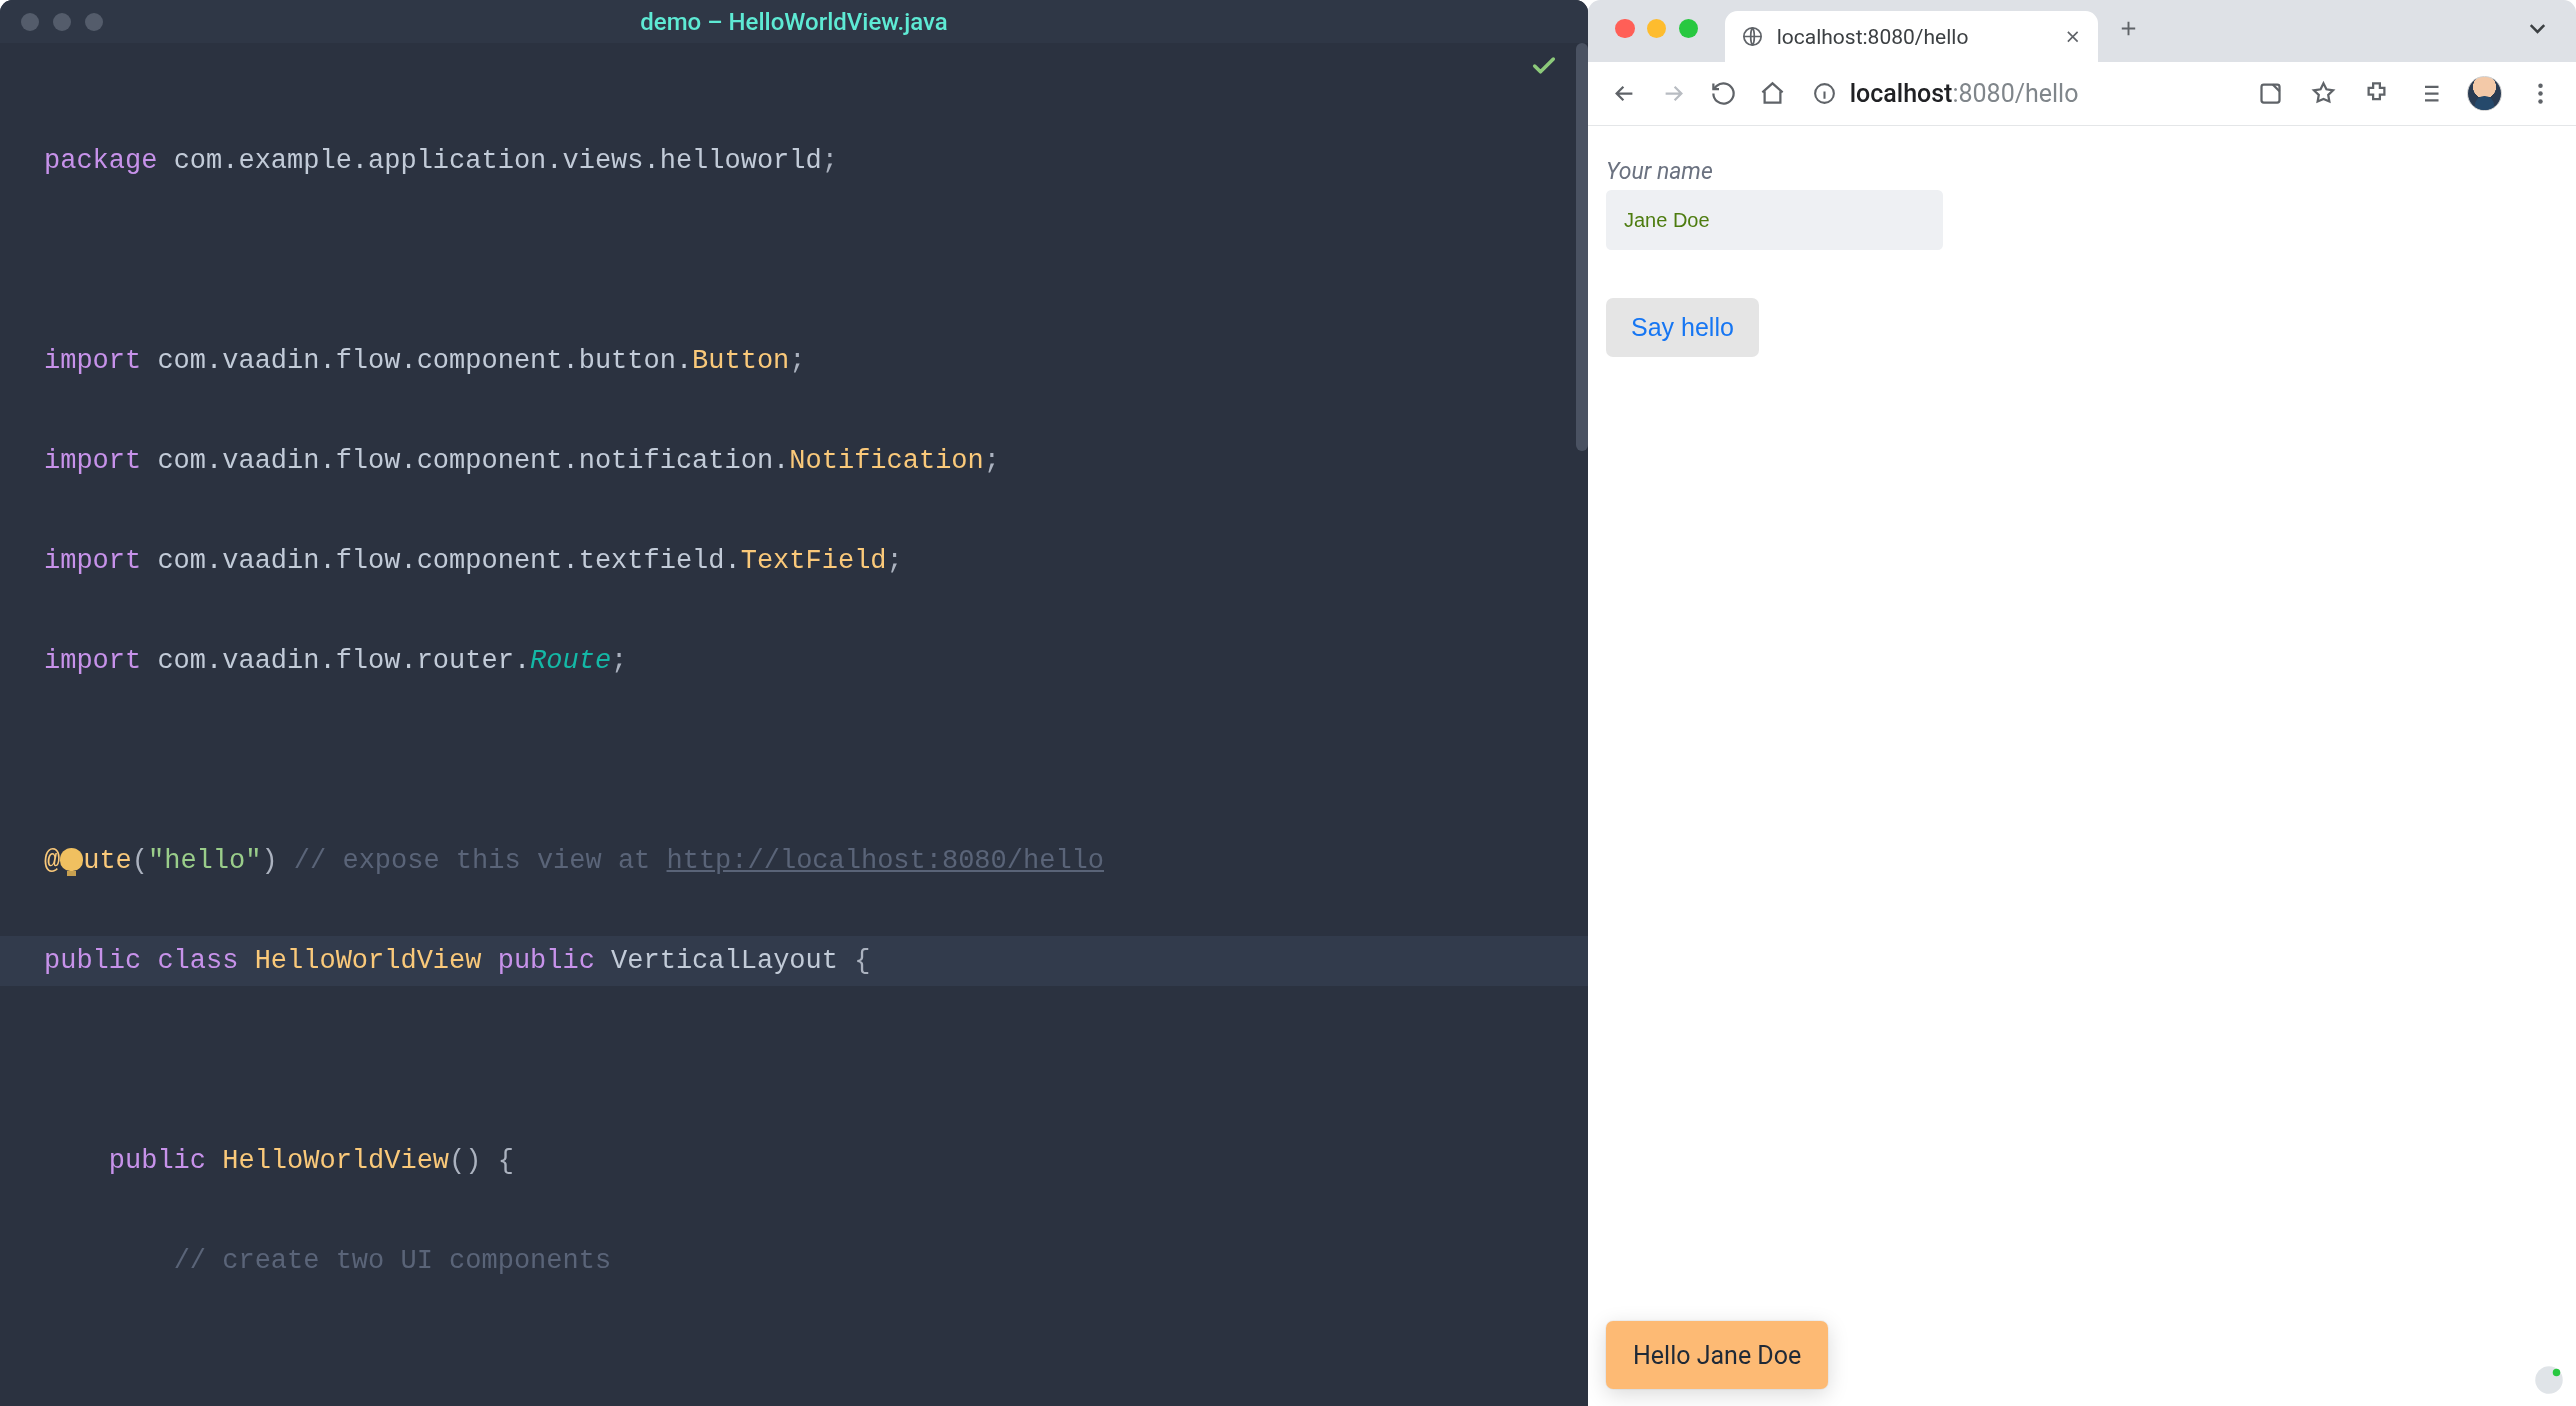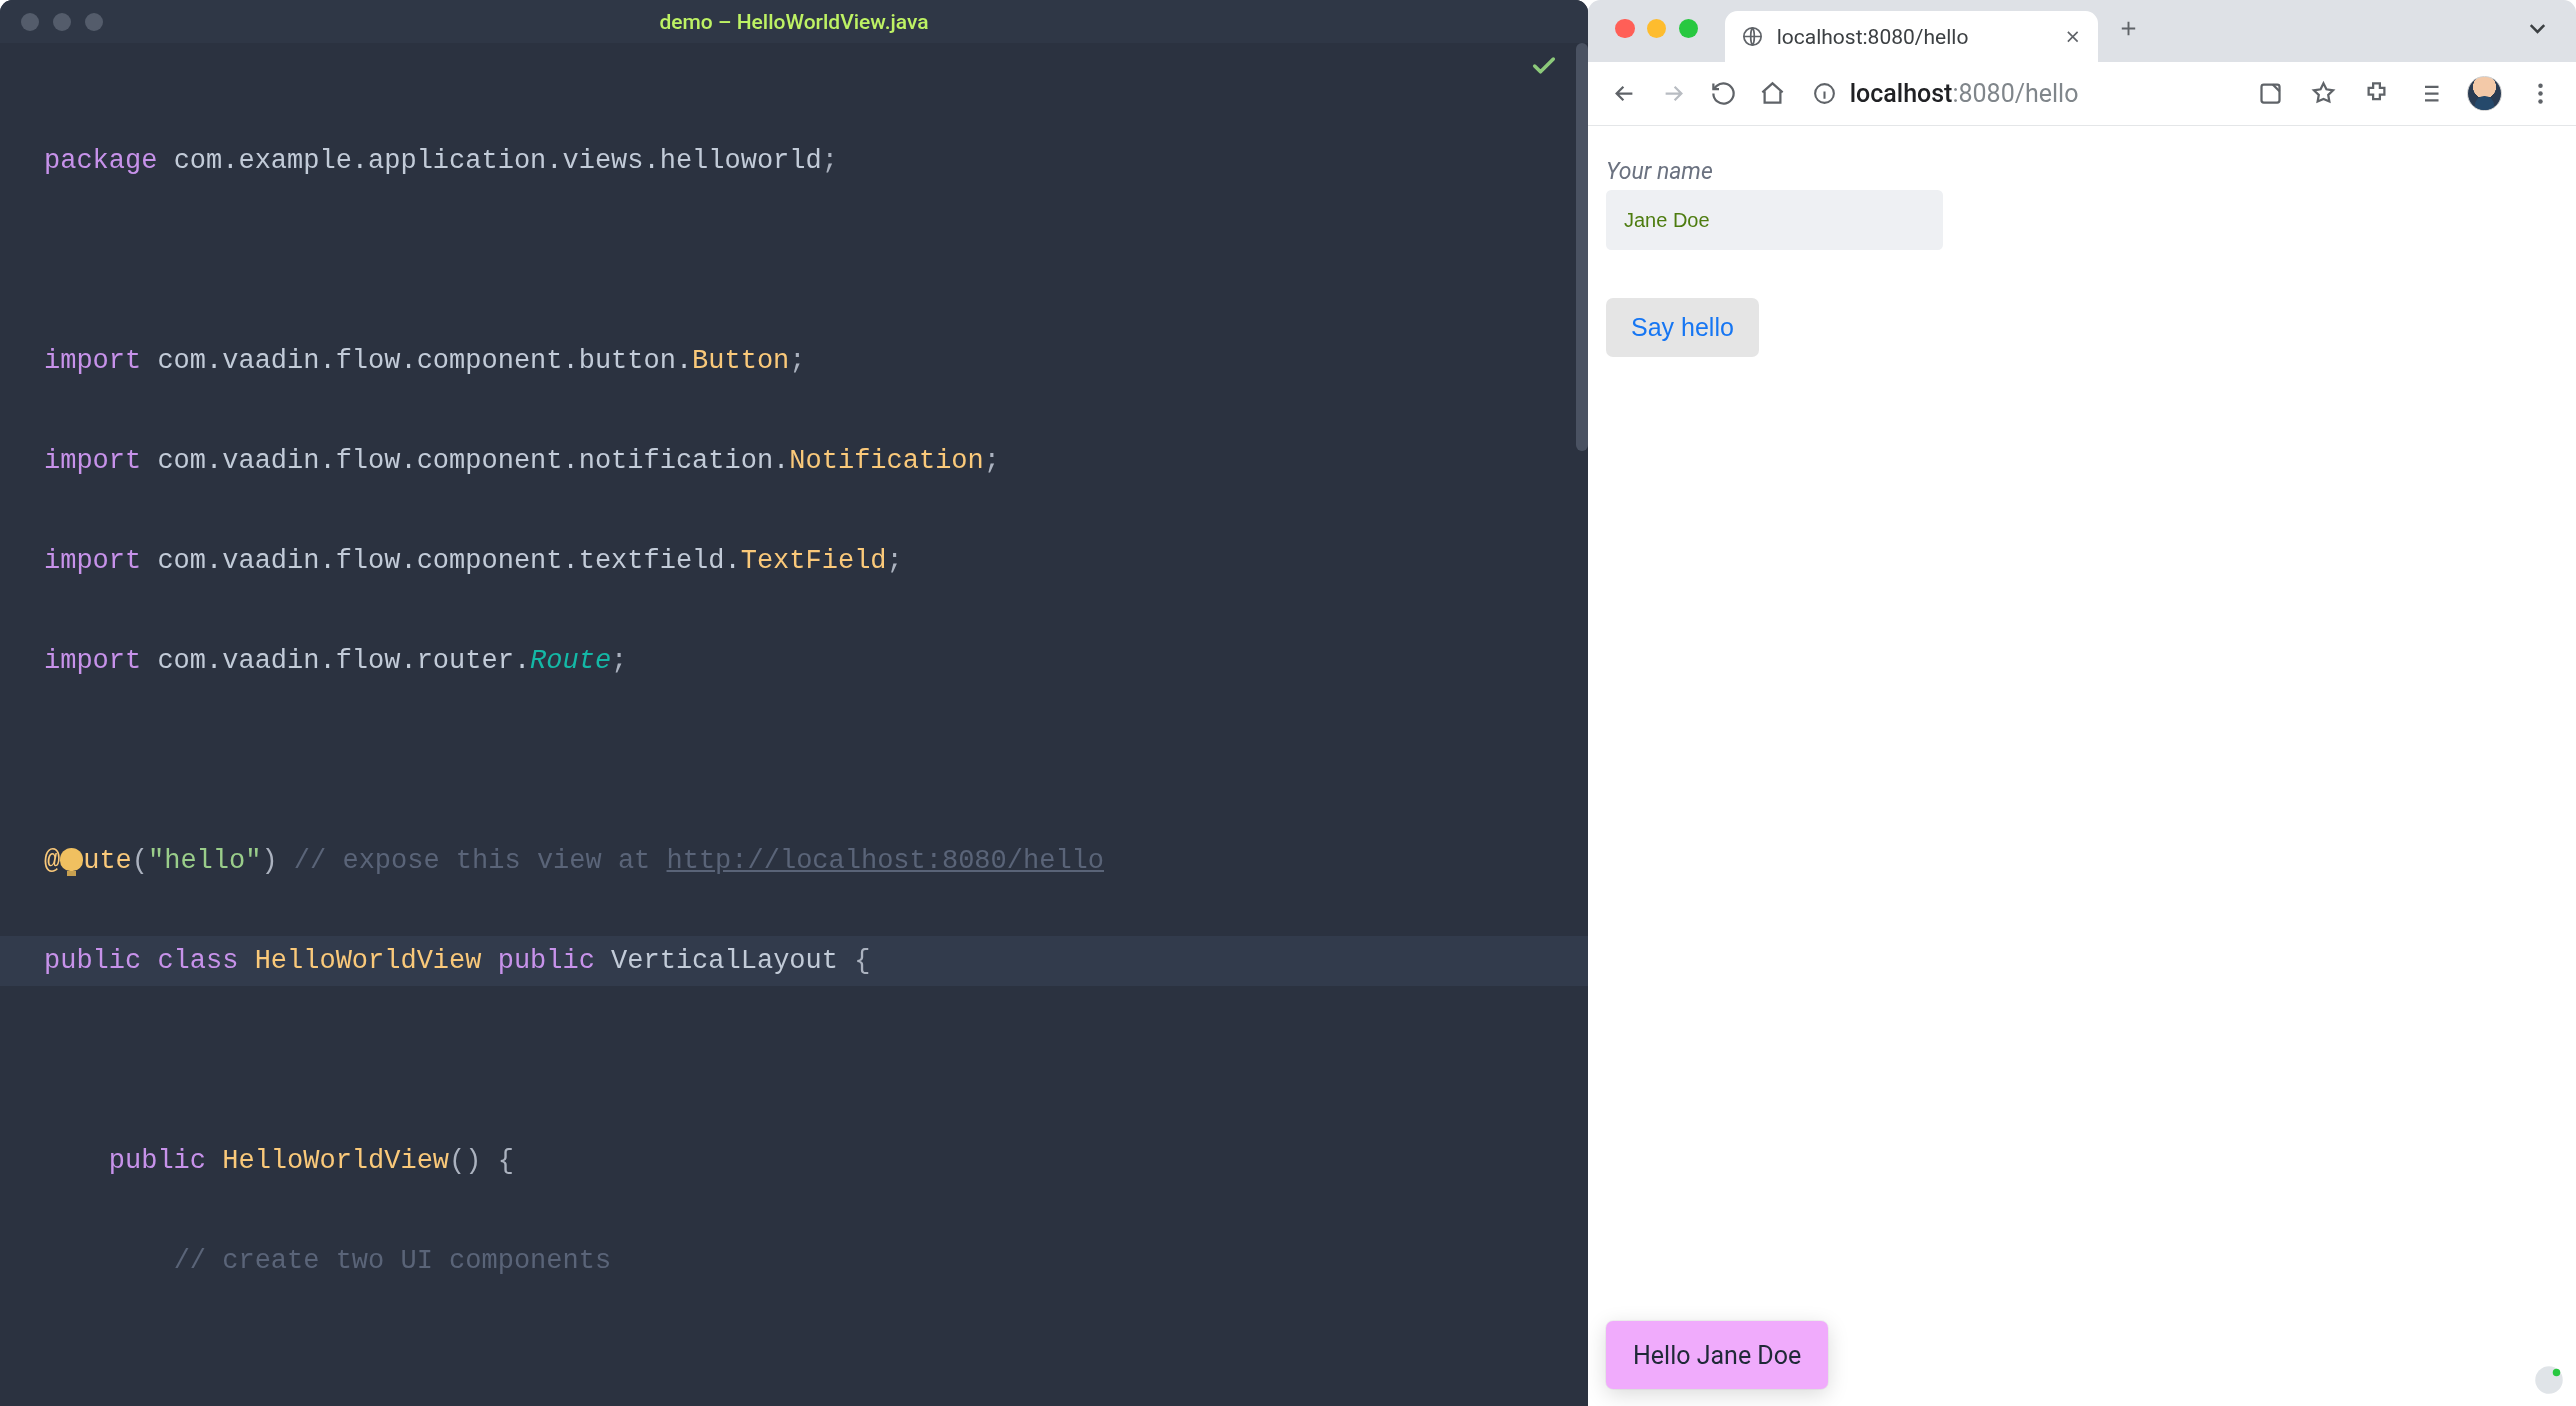--- a/index.html
+++ b/index.html
@@ -42,22 +42,22 @@
     padding-left: 21px;
   }
   .ide-traffic .dot {
     width: 18px; height: 18px; border-radius: 50%;
     background: #545c6b;
   }
   .ide-title {
     position: absolute;
     left: 0; right: 0;
     text-align: center;
-    color: #bef264;
-    font-size: 21px;
+    color: #5eead4;
+    font-size: 24px;
     font-weight: 500;
     pointer-events: none;
   }
   .ide-body {
     position: relative;
     flex: 1 1 auto;
     padding-top: 43px;
   }
   .ide-scrollbar {
     position: absolute;
@@ -258,21 +258,21 @@
     background: #e5e5e5;
     color: #1676f3;
     font-size: 25px;
     border: none;
     font-weight: 500;
   }
   .toast {
     position: absolute;
     left: 18px;
     bottom: 18px;
-    background: #f0abfc;
+    background: #fdba74;
     border-radius: 7px;
     box-shadow: 0 5.3px 21px rgba(0,0,0,.15), 0 0 0 0.9px rgba(0,0,0,.04);
     padding: 19.5px 27px;
     font-size: 25px;
     color: #1f2937;
   }
   .corner-badge {
     position: absolute;
     right: 12.4px; bottom: 12.4px;
     width: 30px; height: 30px;

